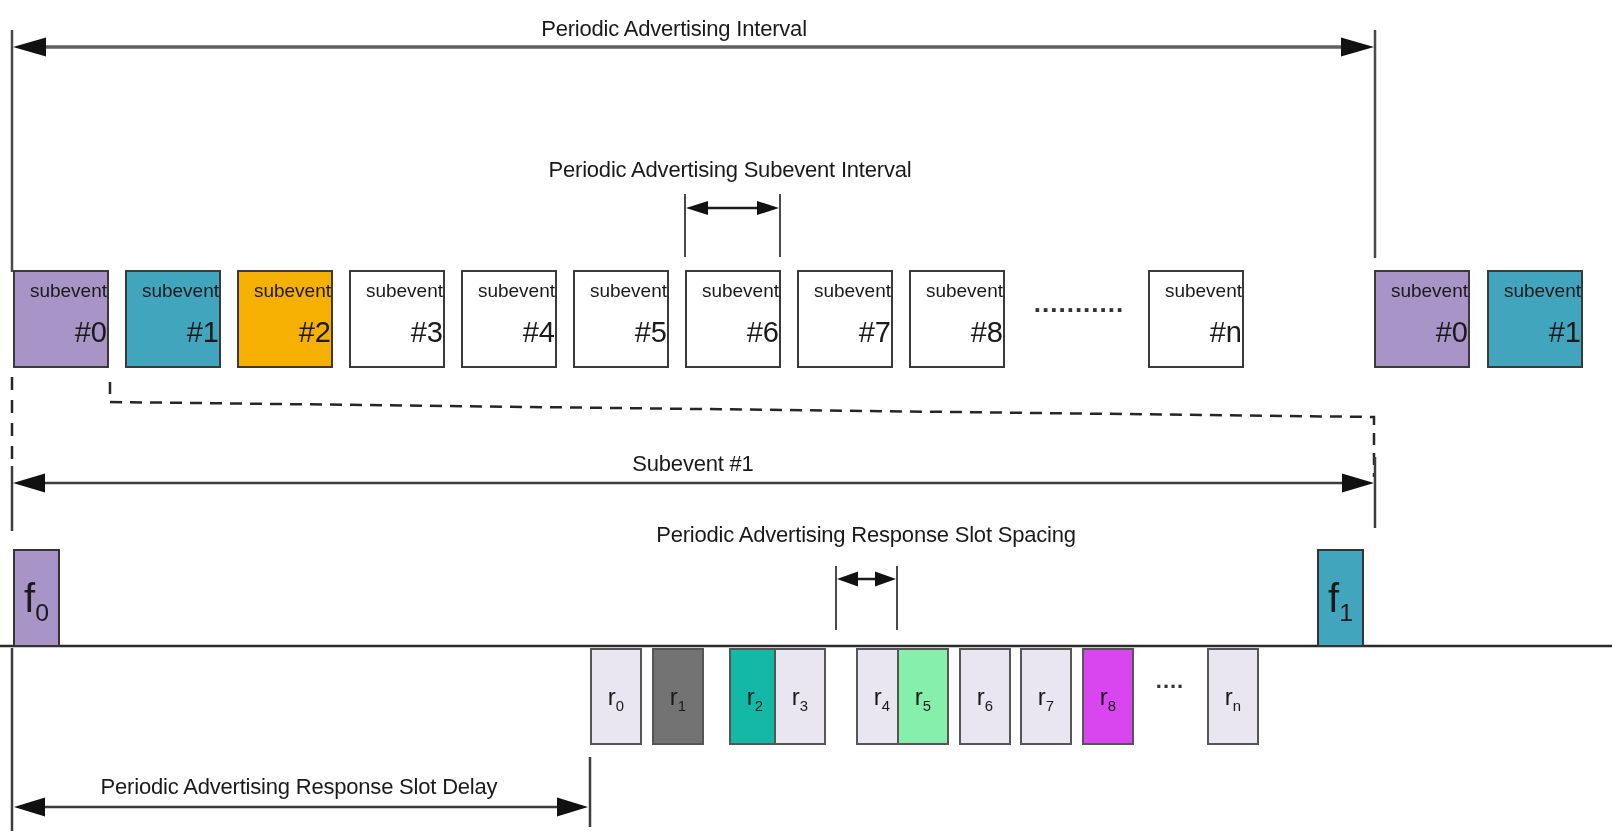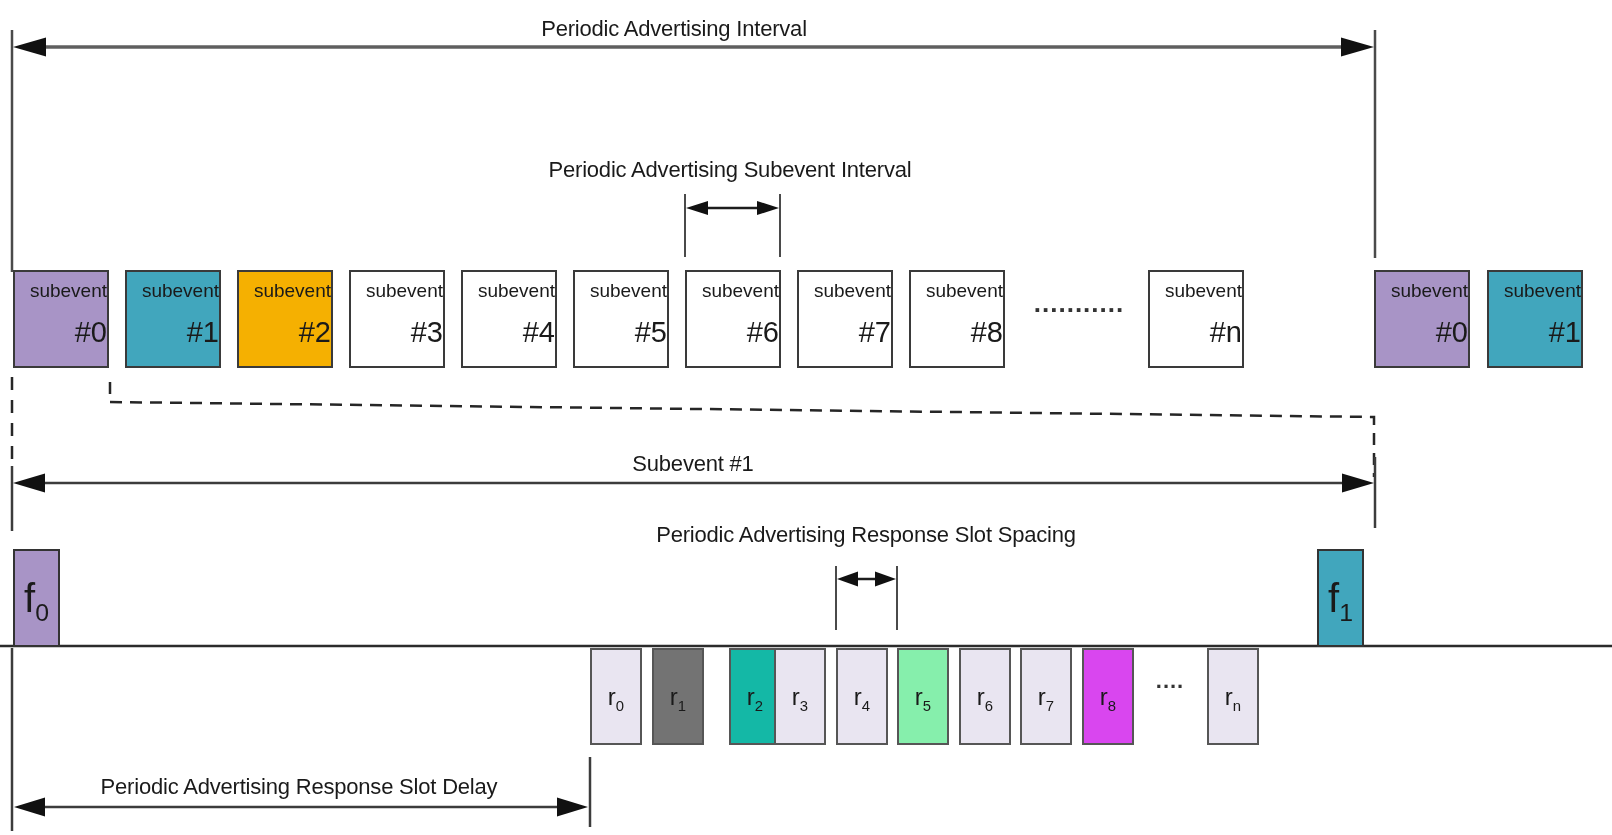--- a/index.html
+++ b/index.html
@@ -161,21 +161,21 @@
     </div>
       <div class="slot-box" style="left: 652px; background: #737373;">
       <span><span class="rbase">r</span><sub class="rsub">1</sub></span>
     </div>
       <div class="slot-box" style="left: 713px; background: #14b8a6; margin-left: 16px;">
       <span><span class="rbase">r</span><sub class="rsub">2</sub></span>
     </div>
       <div class="slot-box" style="left: 774px; background: rgb(233, 229, 241);">
       <span><span class="rbase">r</span><sub class="rsub">3</sub></span>
     </div>
-      <div class="slot-box" style="left: 836px; background: rgb(233, 229, 241); text-align: center;">
+      <div class="slot-box" style="left: 856px; background: rgb(233, 229, 241); text-align: center;">
       <span><span class="rbase">r</span><sub class="rsub">4</sub></span>
     </div>
       <div class="slot-box" style="left: 897px; background: #86efac;">
       <span><span class="rbase">r</span><sub class="rsub">5</sub></span>
     </div>
       <div class="slot-box" style="left: 959px; background: rgb(233, 229, 241);">
       <span><span class="rbase">r</span><sub class="rsub">6</sub></span>
     </div>
       <div class="slot-box" style="left: 1020px; background: rgb(233, 229, 241);">
       <span><span class="rbase">r</span><sub class="rsub">7</sub></span>

